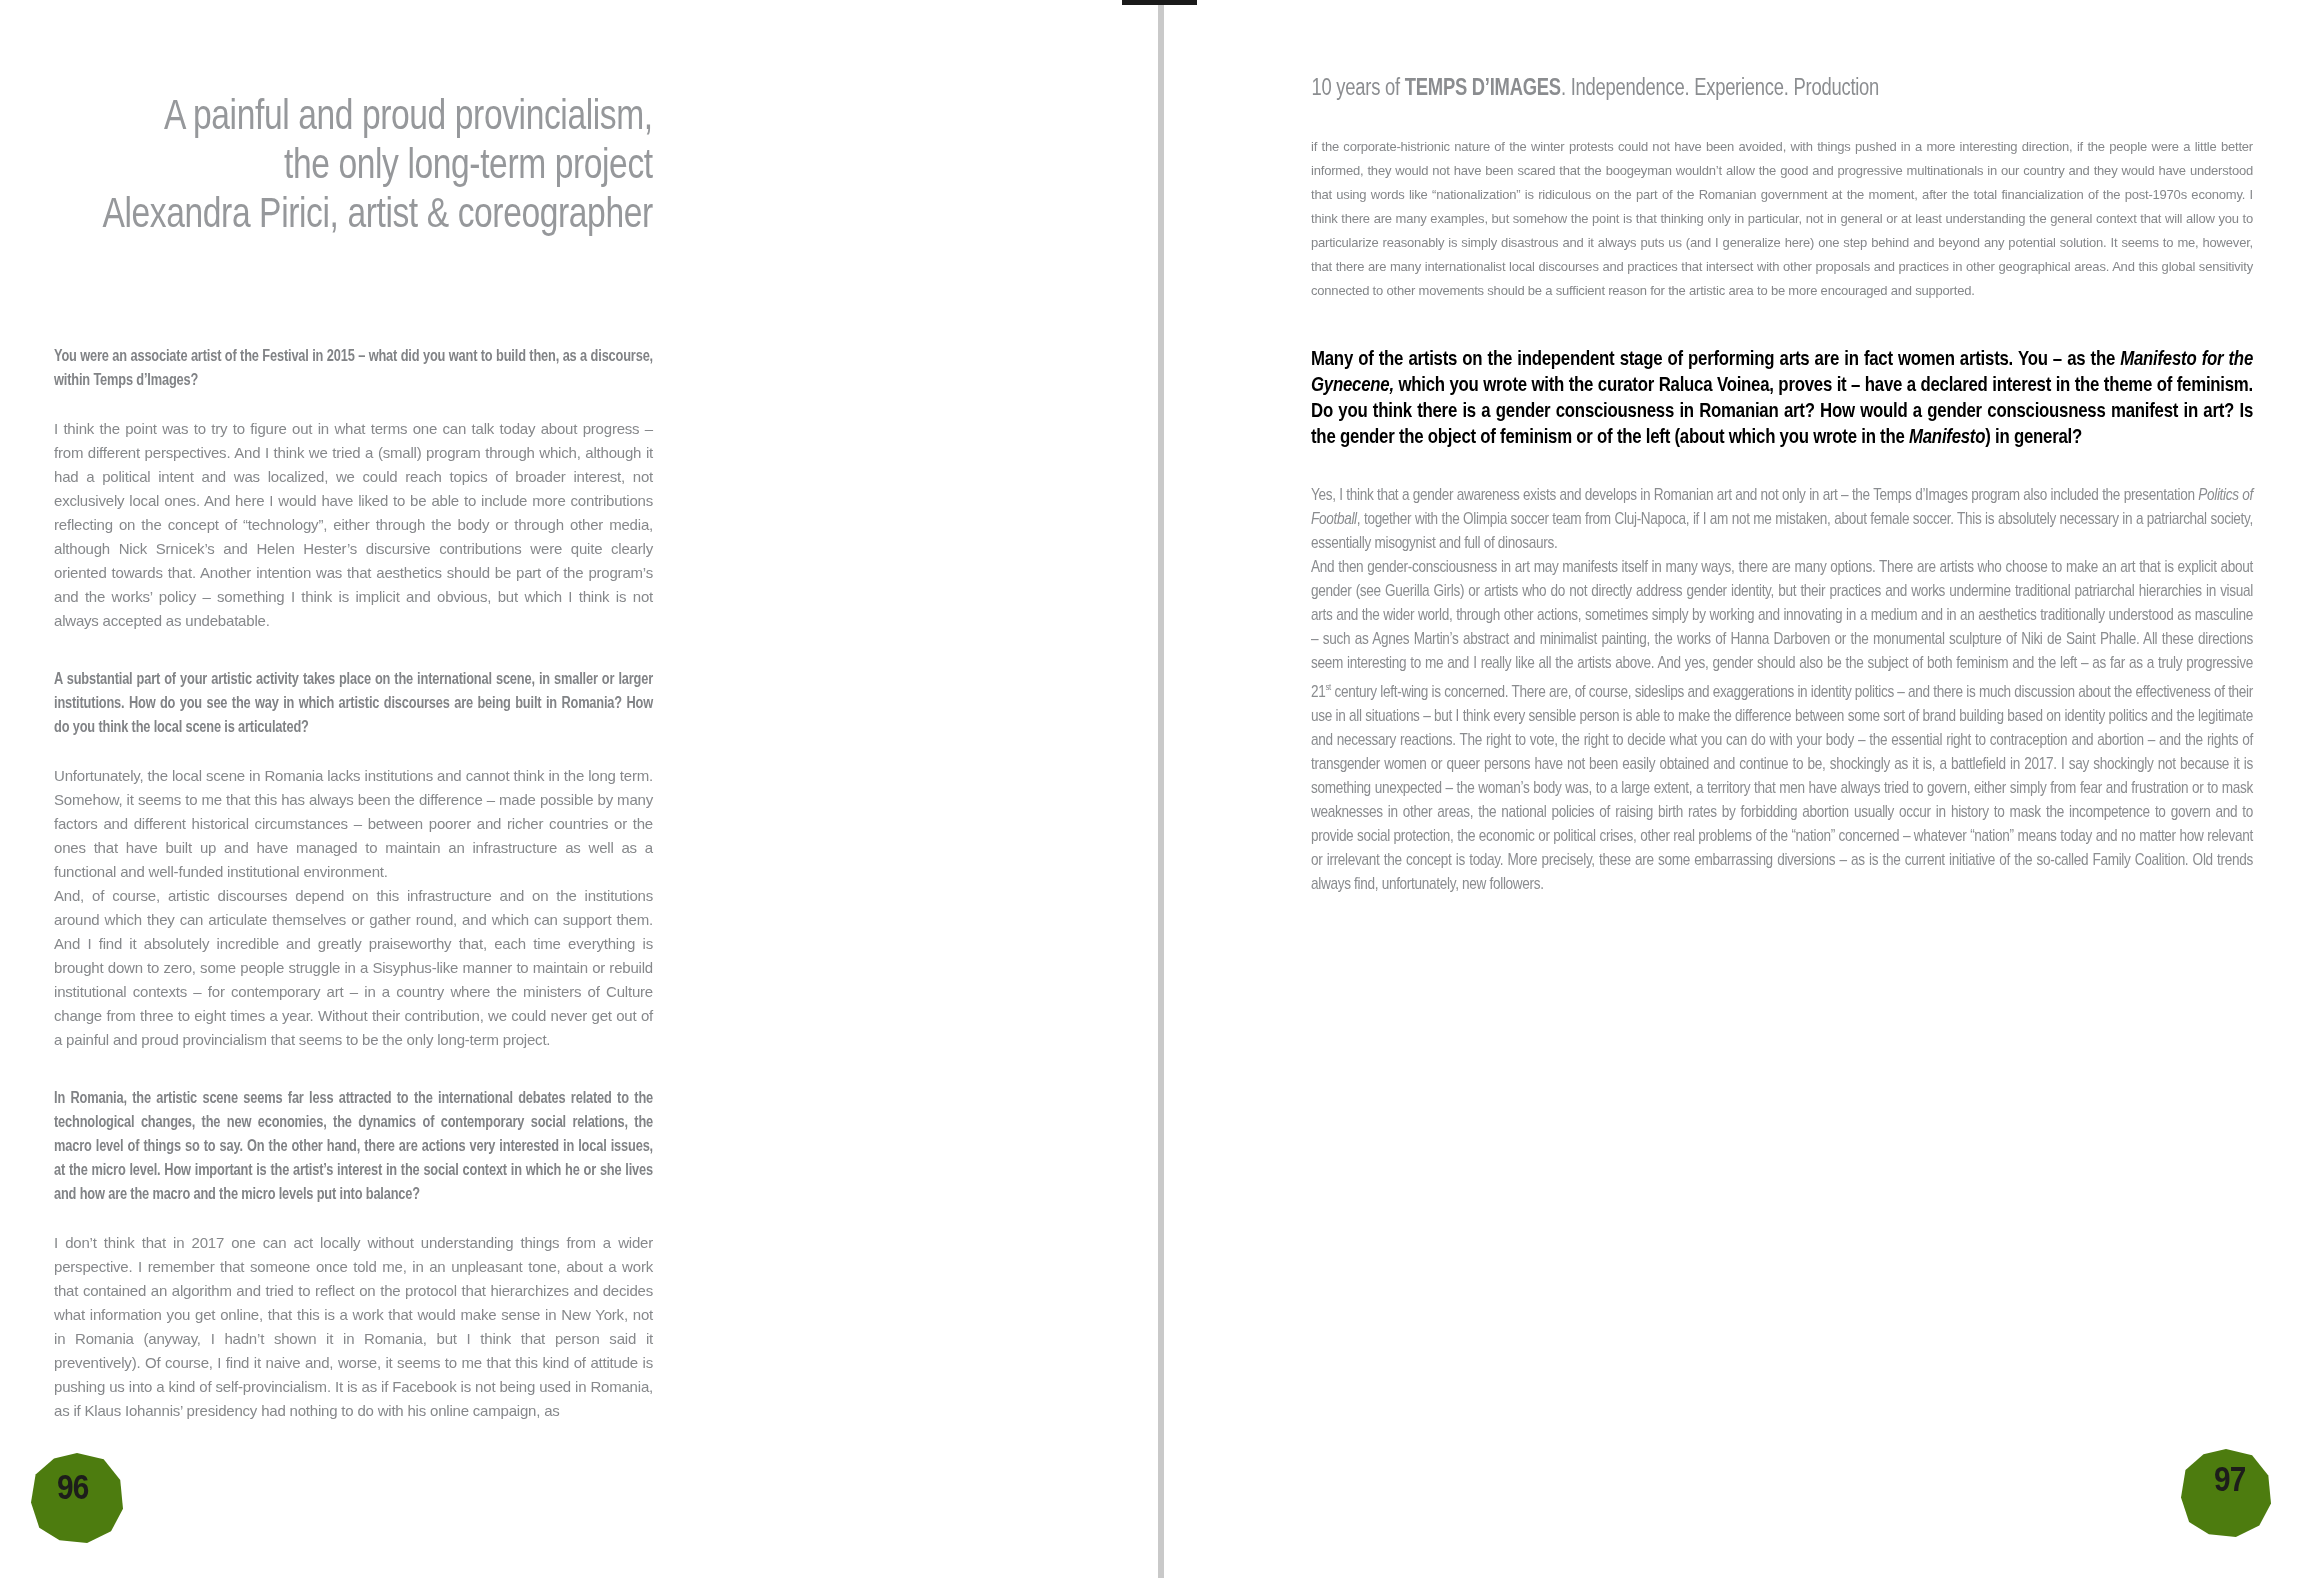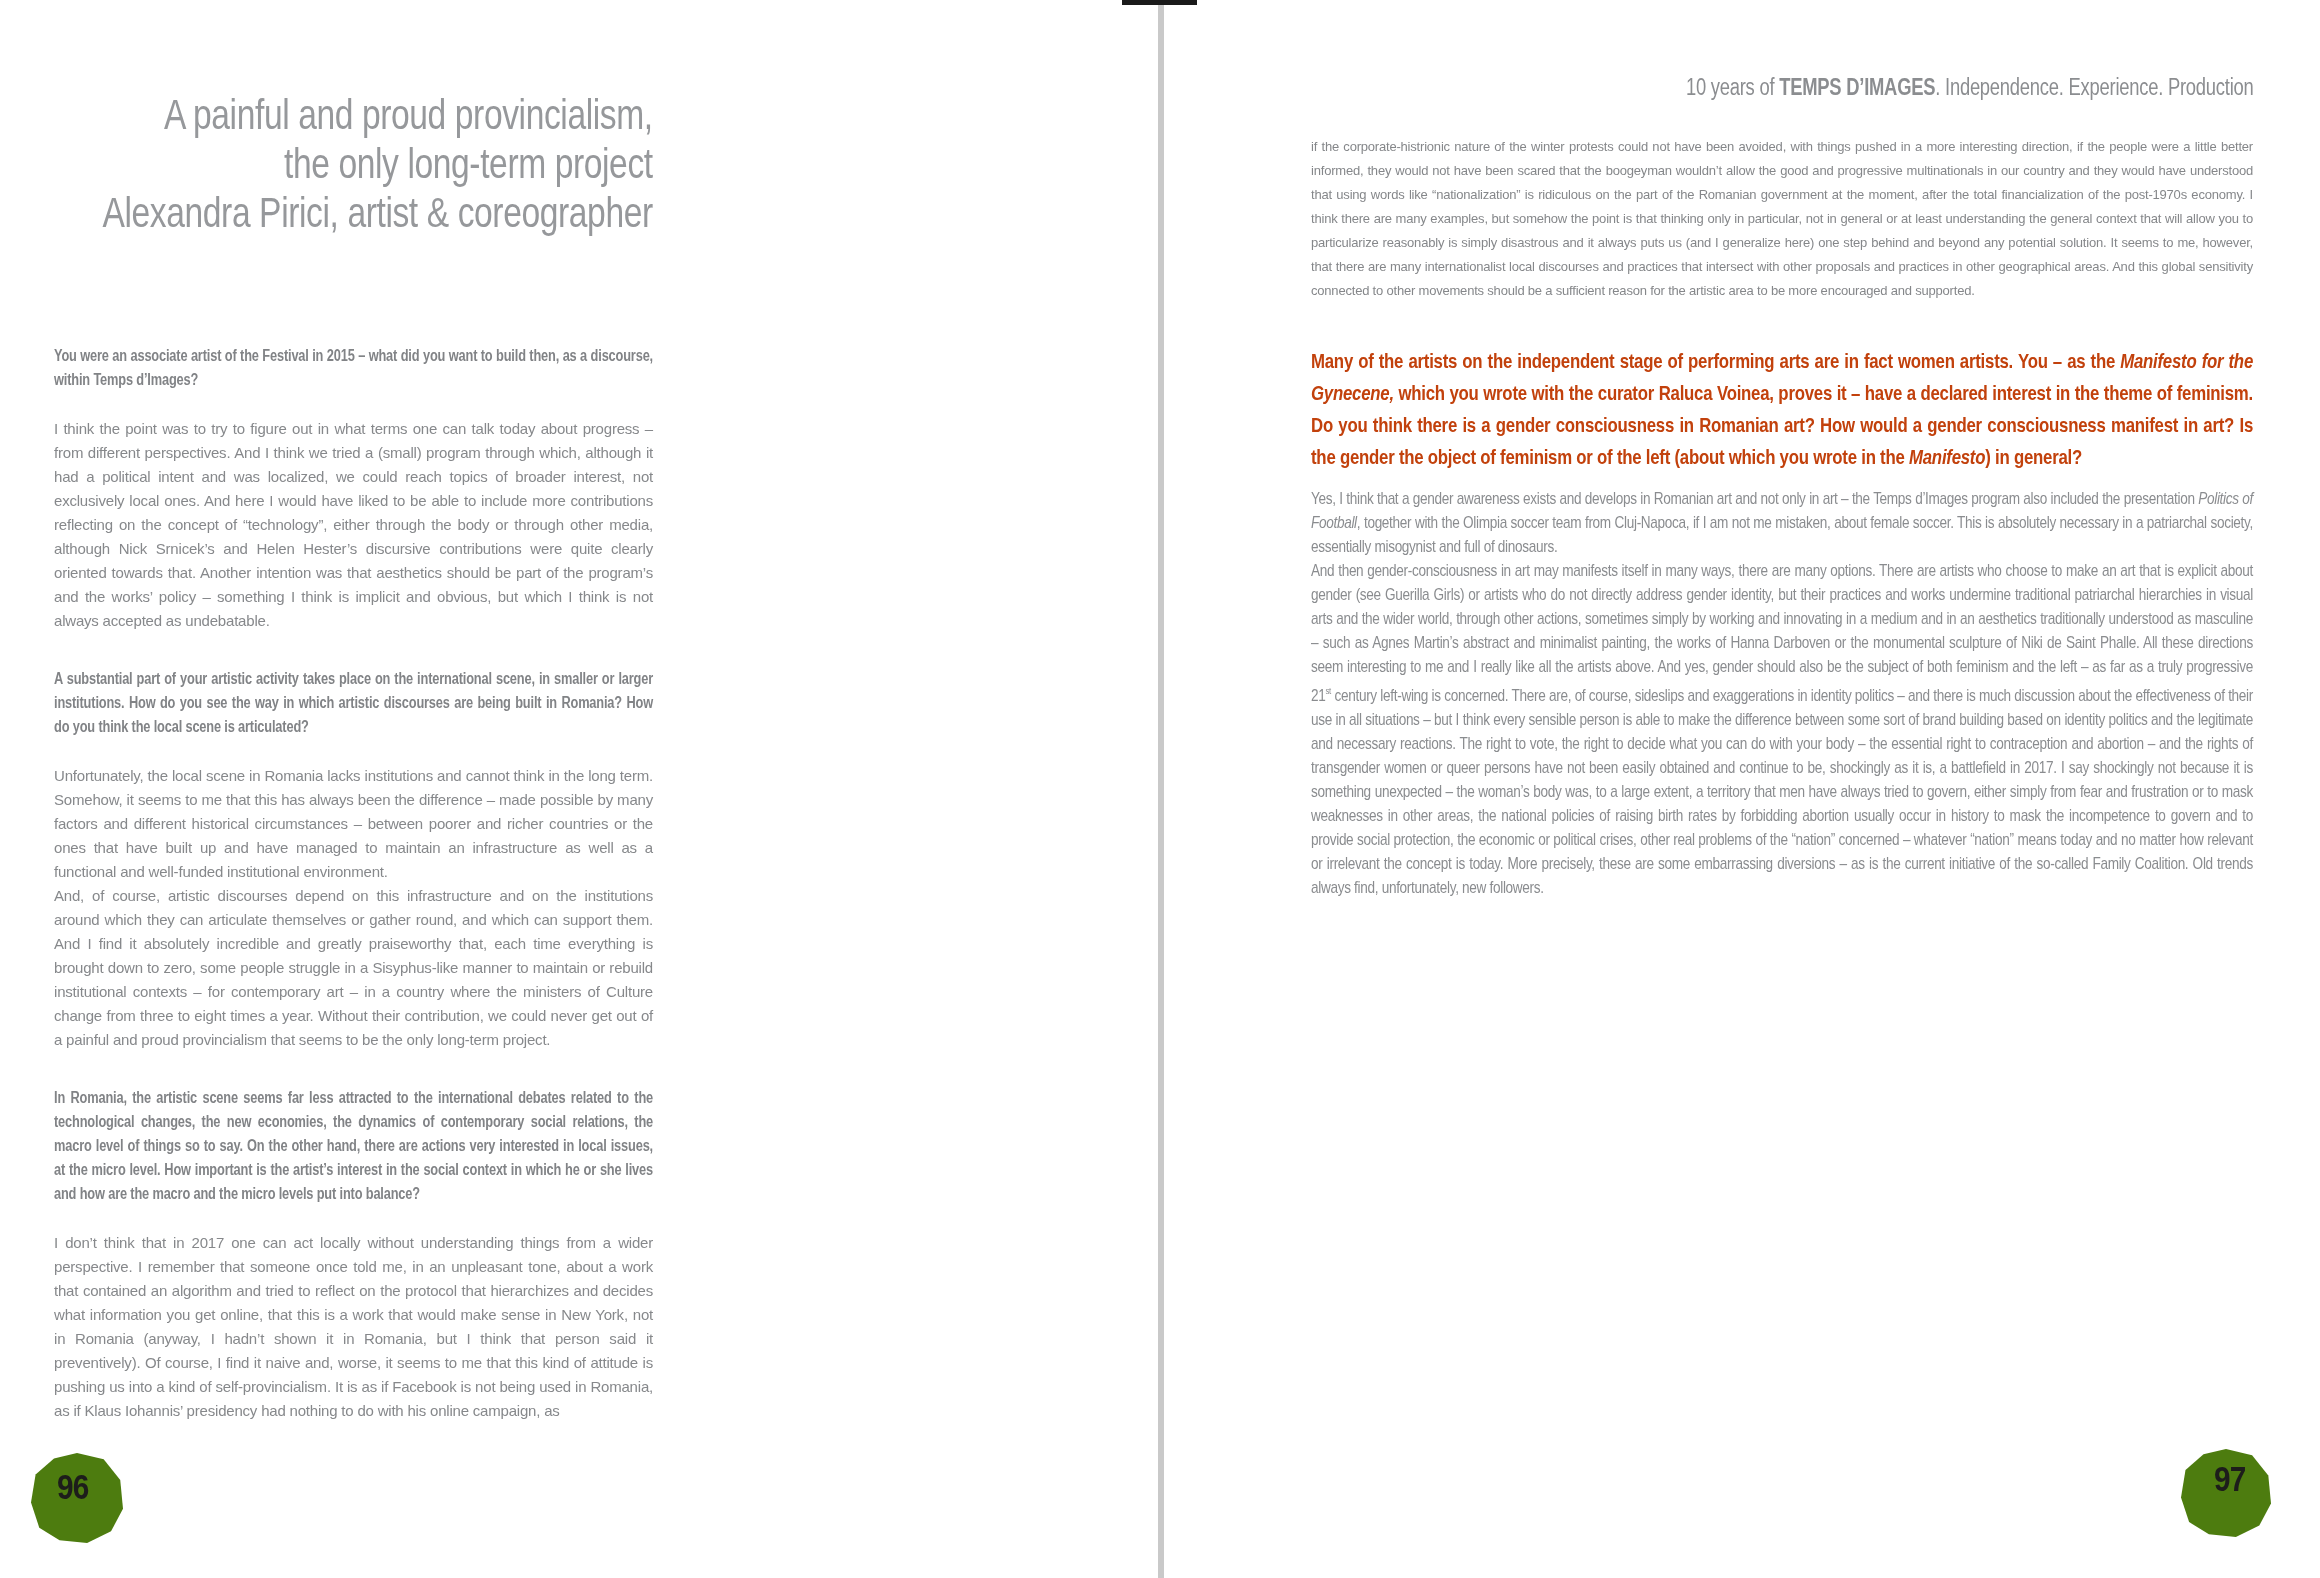--- a/index.html
+++ b/index.html
@@ -31,29 +31,29 @@
   .a{
     color:#86888b;font-size:15px;line-height:24px;text-align:justify;
     margin:16px 0 34px 0;letter-spacing:-0.2px;
   }
   .a p{margin:0;}
 
   
   .right-page{position:absolute;left:1311px;top:0;width:942px;}
   .running-header{
     margin-top:74px;margin-bottom:34px;
-    font-size:23px;line-height:27px;color:#8b8d90;text-align:right;letter-spacing:-0.3px;
+    font-size:23px;line-height:27px;color:#8b8d90;letter-spacing:-0.3px;
   }
   .rp1{
     color:#85878a;font-size:13px;line-height:24px;text-align:justify;
     margin:0 0 42px 0;letter-spacing:-0.2px;
   }
   .rq{
-    font-weight:bold;color:#c2410c;font-size:21px;line-height:32px;
-    text-align:justify;margin:0 0 14px 0;letter-spacing:-0.3px;
+    font-weight:bold;color:#000000;font-size:21px;line-height:26px;
+    text-align:justify;margin:0 0 34px 0;letter-spacing:-0.3px;
   }
   .ra{
     color:#8a8c8f;font-size:17px;line-height:24px;text-align:justify;
     margin:0;letter-spacing:-0.4px;
   }
   .ra p{margin:0;}
 
   
   .badge{
     position:absolute;background:#4d7c0f;

